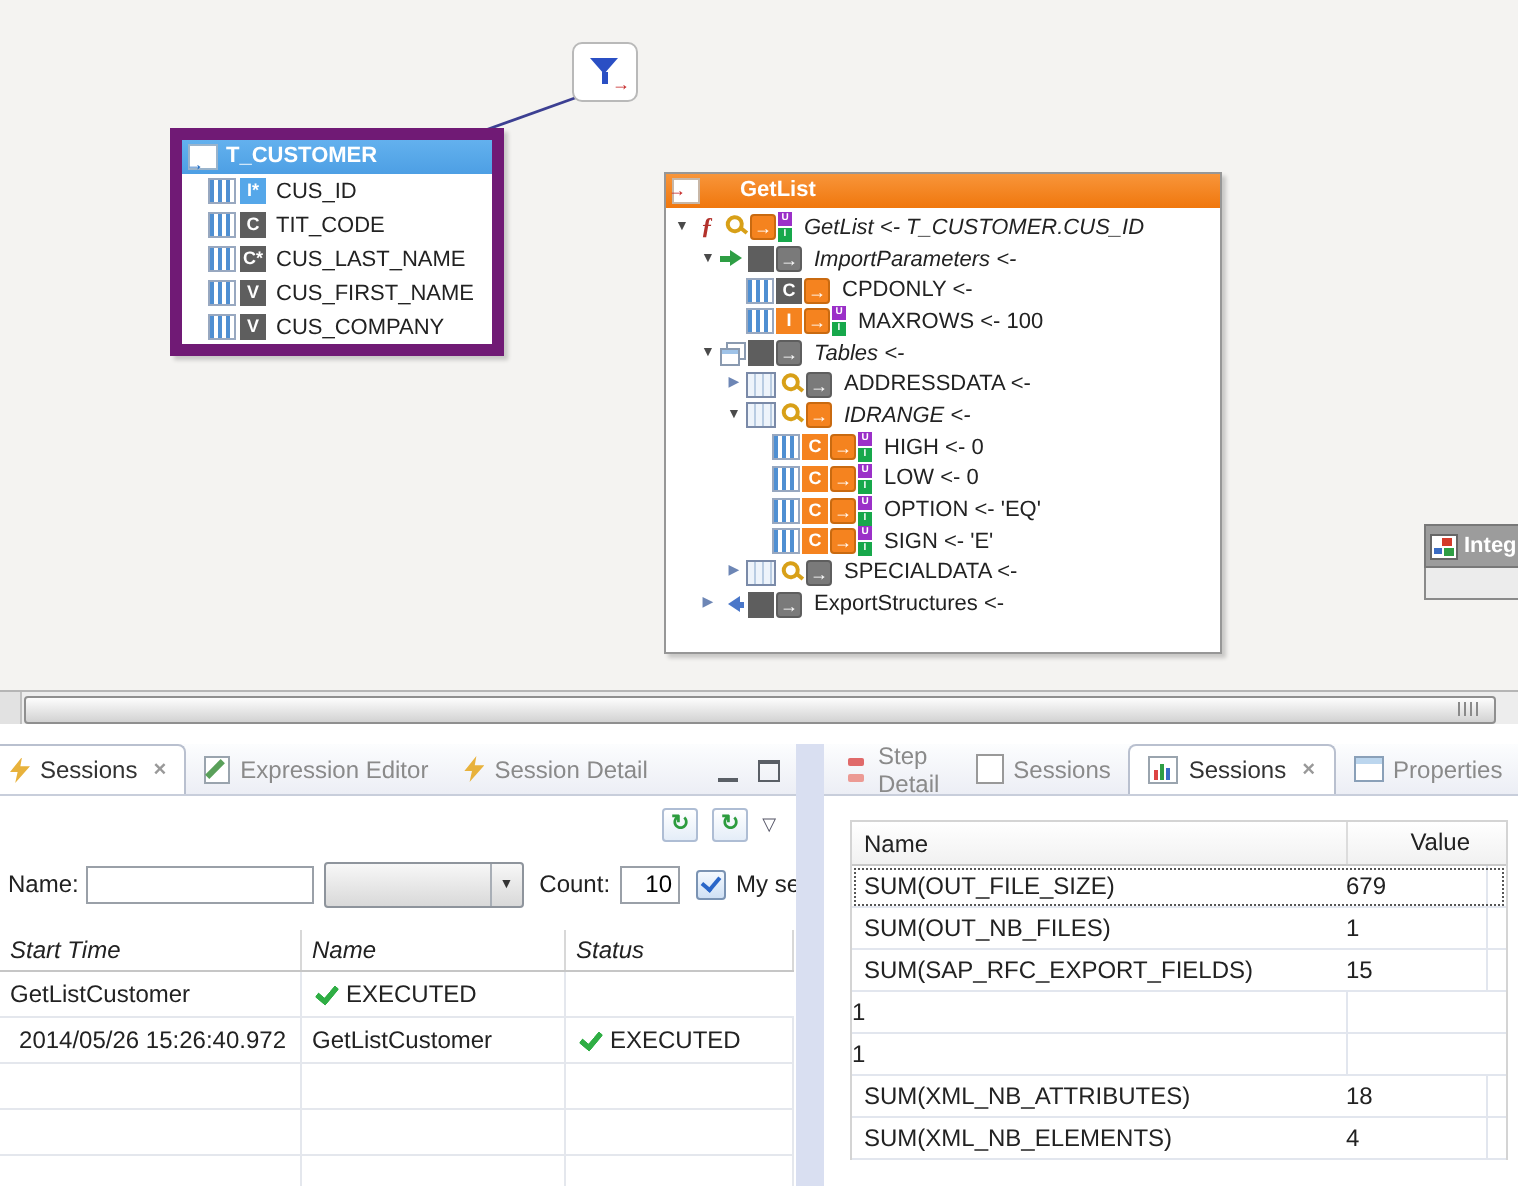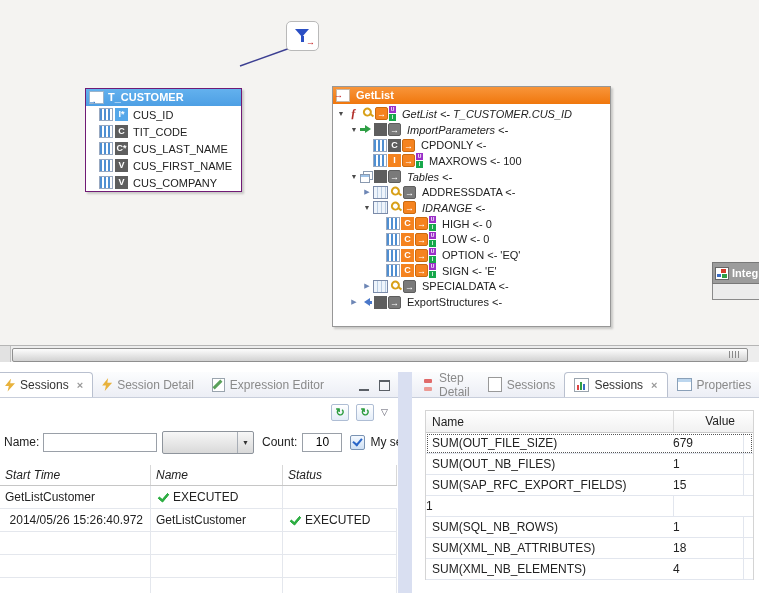--- a/index.html
+++ b/index.html
@@ -13,37 +13,37 @@
   
   .filter-node{position:absolute;left:286px;top:21px;width:31px;height:28px;background:#fff;
     border:1px solid #b9b9b9;border-radius:5px;display:flex;align-items:center;justify-content:center;}
   .funnel{position:relative;width:17px;height:16px;}
   .funnel::before{content:'';position:absolute;left:1px;top:1px;border-left:7px solid transparent;
     border-right:7px solid transparent;border-top:8px solid #2a4fc4;}
   .funnel::after{content:'';position:absolute;left:7px;top:8px;width:3px;height:6px;background:#2a4fc4;}
   .funnel .red-arrow{position:absolute;right:-4px;bottom:-3px;color:#c42222;font:bold 9px/9px "Liberation Sans",sans-serif;}
 
   
-  .db-box{position:absolute;left:85px;top:64px;width:155px;background:#fff;border:1px solid #701a75;
-    box-shadow:2px 2px 2px rgba(0,0,0,.18);margin-top:24px;}
+  .db-box{position:absolute;left:85px;top:64px;width:155px;background:#fff;border:6px solid #701a75;
+    box-shadow:2px 2px 2px rgba(0,0,0,.18);}
   .db-head{height:17px;background:linear-gradient(#63b1ee,#4d9fe4);color:#fff;font:bold 11px/17px "Liberation Sans",sans-serif;
     display:flex;align-items:center;gap:4px;padding-left:3px;}
   .db-hicon{width:13px;height:11px;background:#fff;border:1px solid #9ab4cc;position:relative;flex:0 0 auto;}
   .db-hicon::after{content:'→';position:absolute;left:-2px;bottom:-3px;color:#1565c0;font:bold 9px/9px "Liberation Sans",sans-serif;}
   .dbrow{height:17px;display:flex;align-items:center;gap:2px;padding-left:13px;font-size:11px;}
   .dbbadge{width:13px;height:13px;flex:0 0 auto;background:#5e5e5e;color:#fff;text-align:center;
     font:bold 9px/13px "Liberation Sans",sans-serif;}
   .dbbadge.hl{background:#55a7e9;}
   .dblabel{margin-left:3px;white-space:nowrap;}
 
   
   .ml-box{position:absolute;left:332px;top:86px;width:277px;background:#fff;border:1px solid #979797;
     box-shadow:2px 2px 2px rgba(0,0,0,.18);}
   .ml-head{height:17px;background:linear-gradient(#f8953a,#f0770d);color:#fff;font:bold 11px/17px "Liberation Sans",sans-serif;
-    display:flex;align-items:center;gap:6px;padding-left:3px;}
+    display:flex;align-items:center;gap:20px;padding-left:3px;}
   .ml-hicon{width:12px;height:11px;background:#fff;border:1px solid #c8b7a7;position:relative;flex:0 0 auto;}
   .ml-hicon::after{content:'→';position:absolute;left:-3px;top:0px;color:#c42222;font:bold 9px/11px "Liberation Sans",sans-serif;}
   .ml-body{padding:2px 0 16px 0;}
   .trow{height:15.7px;display:flex;align-items:center;gap:1px;font-size:11px;white-space:nowrap;}
   .exp{width:10px;flex:0 0 auto;text-align:center;font-size:7px;line-height:10px;}
   .exp.down{color:#4a4a4a;}
   .exp.right{color:#6d86b5;}
   .exp.none{visibility:hidden;}
   .i-func{width:13px;height:13px;flex:0 0 auto;color:#b3312b;font:bold italic 12px/12px "Liberation Serif",serif;text-align:center;}
   .i-key{position:relative;width:13px;height:13px;flex:0 0 auto;transform:rotate(40deg);}
@@ -141,21 +141,21 @@
   .filter-row{height:26px;margin-top:6px;display:flex;align-items:center;padding-left:4px;white-space:nowrap;}
   .filter-row label{color:#222;}
   .inp{height:19px;border:1px solid #9aa0a8;background:#fff;box-sizing:border-box;
     font:12px "Liberation Sans",sans-serif;padding:0 3px;}
   .inp.name{width:114px;margin-left:4px;}
   .combo{width:104px;height:21px;margin-left:5px;border:1px solid #8e949c;border-radius:2px;
     background:linear-gradient(#f7f7f7,#d9d9d9);position:relative;}
   .combo .arr{position:absolute;right:0;top:0;width:15px;height:100%;border-left:1px solid #a8aeb6;
     display:flex;align-items:center;justify-content:center;font-size:7px;color:#333;}
   .lbl-count{margin-left:8px;}
-  .inp.count{width:40px;margin-left:5px;text-align:center;}
+  .inp.count{width:30px;margin-left:5px;text-align:right;}
   .cbx{width:13px;height:13px;margin-left:8px;border:1px solid #7a93b3;border-radius:2px;
     background:linear-gradient(#f4f9ff,#cfe0f4);position:relative;flex:0 0 auto;}
   .cbx::after{content:'';position:absolute;left:2px;top:2px;width:7px;height:4px;
     border-left:2px solid #2a66c8;border-bottom:2px solid #2a66c8;transform:rotate(-50deg);}
   .cbx-label{margin-left:5px;overflow:hidden;}
 
   .sess-table{margin-top:10px;width:397px;}
   .shead,.srow{display:grid;grid-template-columns:151px 132px 114px;}
   .shead{height:20px;border-bottom:1px solid #c6c6c6;align-items:center;}
   .shead span{padding-left:5px;border-right:1px solid #d8d8d8;height:20px;line-height:20px;box-sizing:border-box;font-style:italic;}
@@ -374,26 +374,26 @@
 
   <div class="panel left">
     <div class="tabbar">
       <div class="tabs">
           <div class="tab active">
             <span class="ticon ti-flash"></span>
             <span class="tlbl">Sessions</span>
             <span class="tclose">×</span>
           </div>
           <div class="tab">
+            <span class="ticon ti-edit"></span>
+            <span class="tlbl">Expression Editor</span>
+          </div>
+          <div class="tab">
             <span class="ticon ti-flash"></span>
             <span class="tlbl">Session Detail</span>
-          </div>
-          <div class="tab">
-            <span class="ticon ti-edit"></span>
-            <span class="tlbl">Expression Editor</span>
           </div>
         </div>
       <div class="winbtns">
         <span class="win-min"></span>
         <span class="win-max"></span>
       </div>
     </div>
 
     <div class="view-toolbar">
         <span class="tbi tb-r1">↻</span>
@@ -501,21 +501,20 @@
           <div class="strow">
             <span class="stc n">SUM(SAP_RFC_EXPORT_FIELDS)</span>
             <span class="stc v">15</span>
             <span class="stc x"></span>
           </div>
           <div class="strow">
             <span class="stc v">1</span>
             <span class="stc x"></span>
           </div>
           <div class="strow">
-            <span class="stc n">SUM(SQL_NB_ROWS)</span>
             <span class="stc v">1</span>
             <span class="stc x"></span>
           </div>
           <div class="strow">
             <span class="stc n">SUM(XML_NB_ATTRIBUTES)</span>
             <span class="stc v">18</span>
             <span class="stc x"></span>
           </div>
           <div class="strow">
             <span class="stc n">SUM(XML_NB_ELEMENTS)</span>

